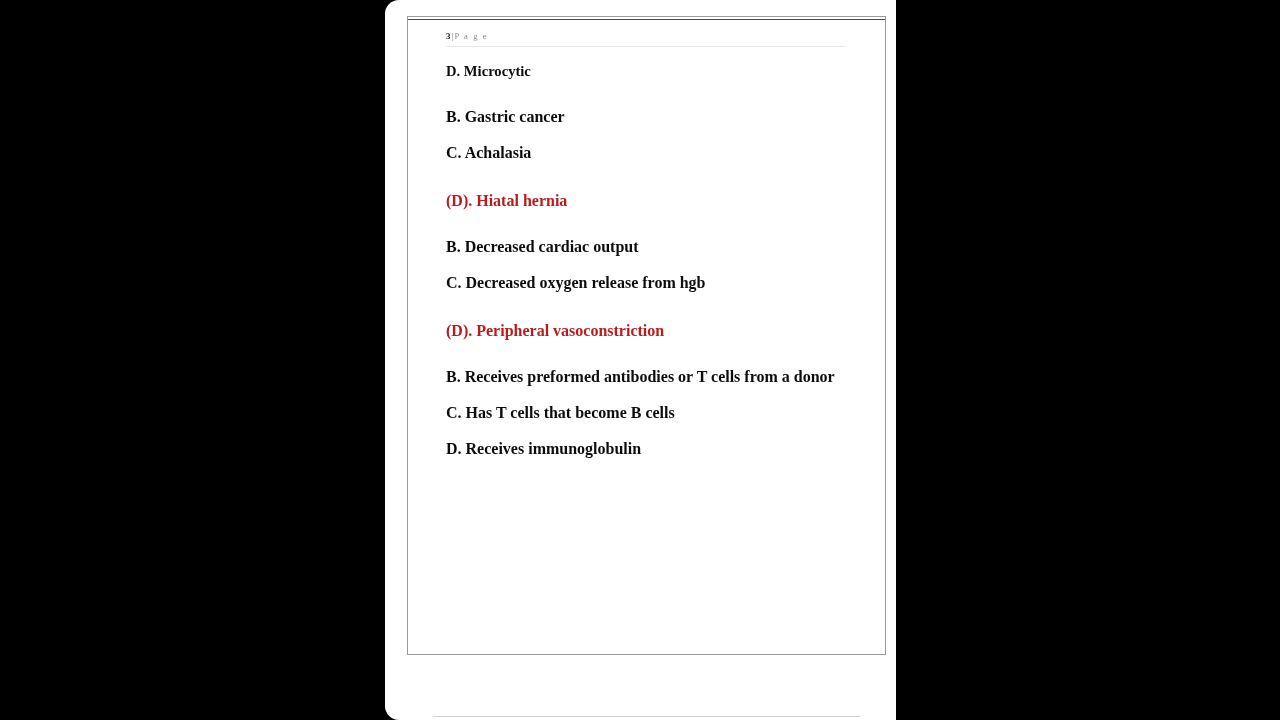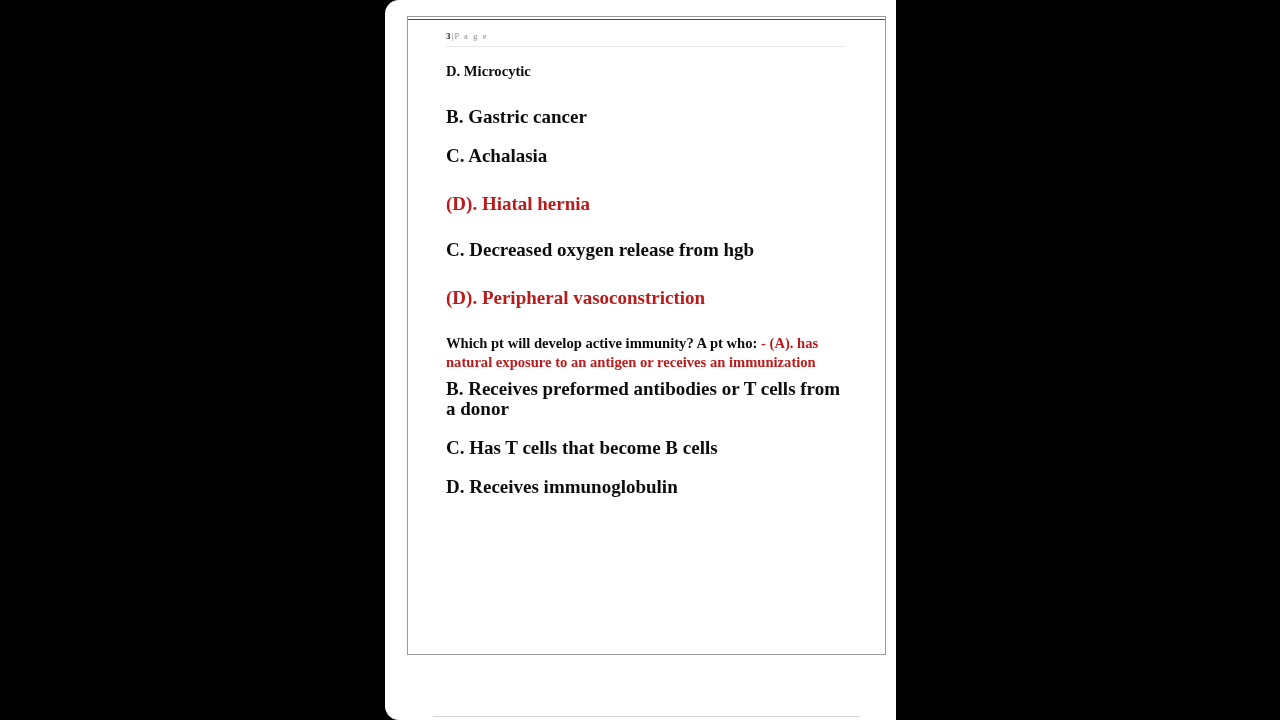--- a/index.html
+++ b/index.html
@@ -113,21 +113,21 @@
   }
 
   .question-para {
     font-size: 14.6px;
     line-height: 19.4px;
     margin: 0;
     text-align: left;
   }
 
   .option-line {
-    font-size: 19px;
+    font-size: 16px;
     line-height: 20px;
     margin-top: 6px;
   }
 
   .answer-red {
     color: #b91c1c;
     margin-top: 28px;
   }
 
   
@@ -180,26 +180,26 @@
 
           <p class="lead-answer">D. Microcytic</p>
 
           <div class="qa-block">
             <p class="option-line">B. Gastric cancer</p>
             <p class="option-line">C. Achalasia</p>
             <p class="option-line answer-red">(D). Hiatal hernia</p>
           </div>
 
           <div class="qa-block">
+            <p class="option-line">B. Decreased cardiac output</p>
             <p class="option-line">C. Decreased oxygen release from hgb</p>
             <p class="option-line answer-red">(D). Peripheral vasoconstriction</p>
           </div>
 
           <div class="qa-block">
-            <p class="question-para"><span>Which pt will develop active immunity? A pt who:</span><span class="answer-red"> - (A). has natural exposure to an antigen or receives an immunization</span></p>
             <p class="option-line">B. Receives preformed antibodies or T cells from a donor</p>
             <p class="option-line">C. Has T cells that become B cells</p>
             <p class="option-line">D. Receives immunoglobulin</p>
           </div>
 
         </div>
       </div>
     </div>
 
     <div id="page-two">

